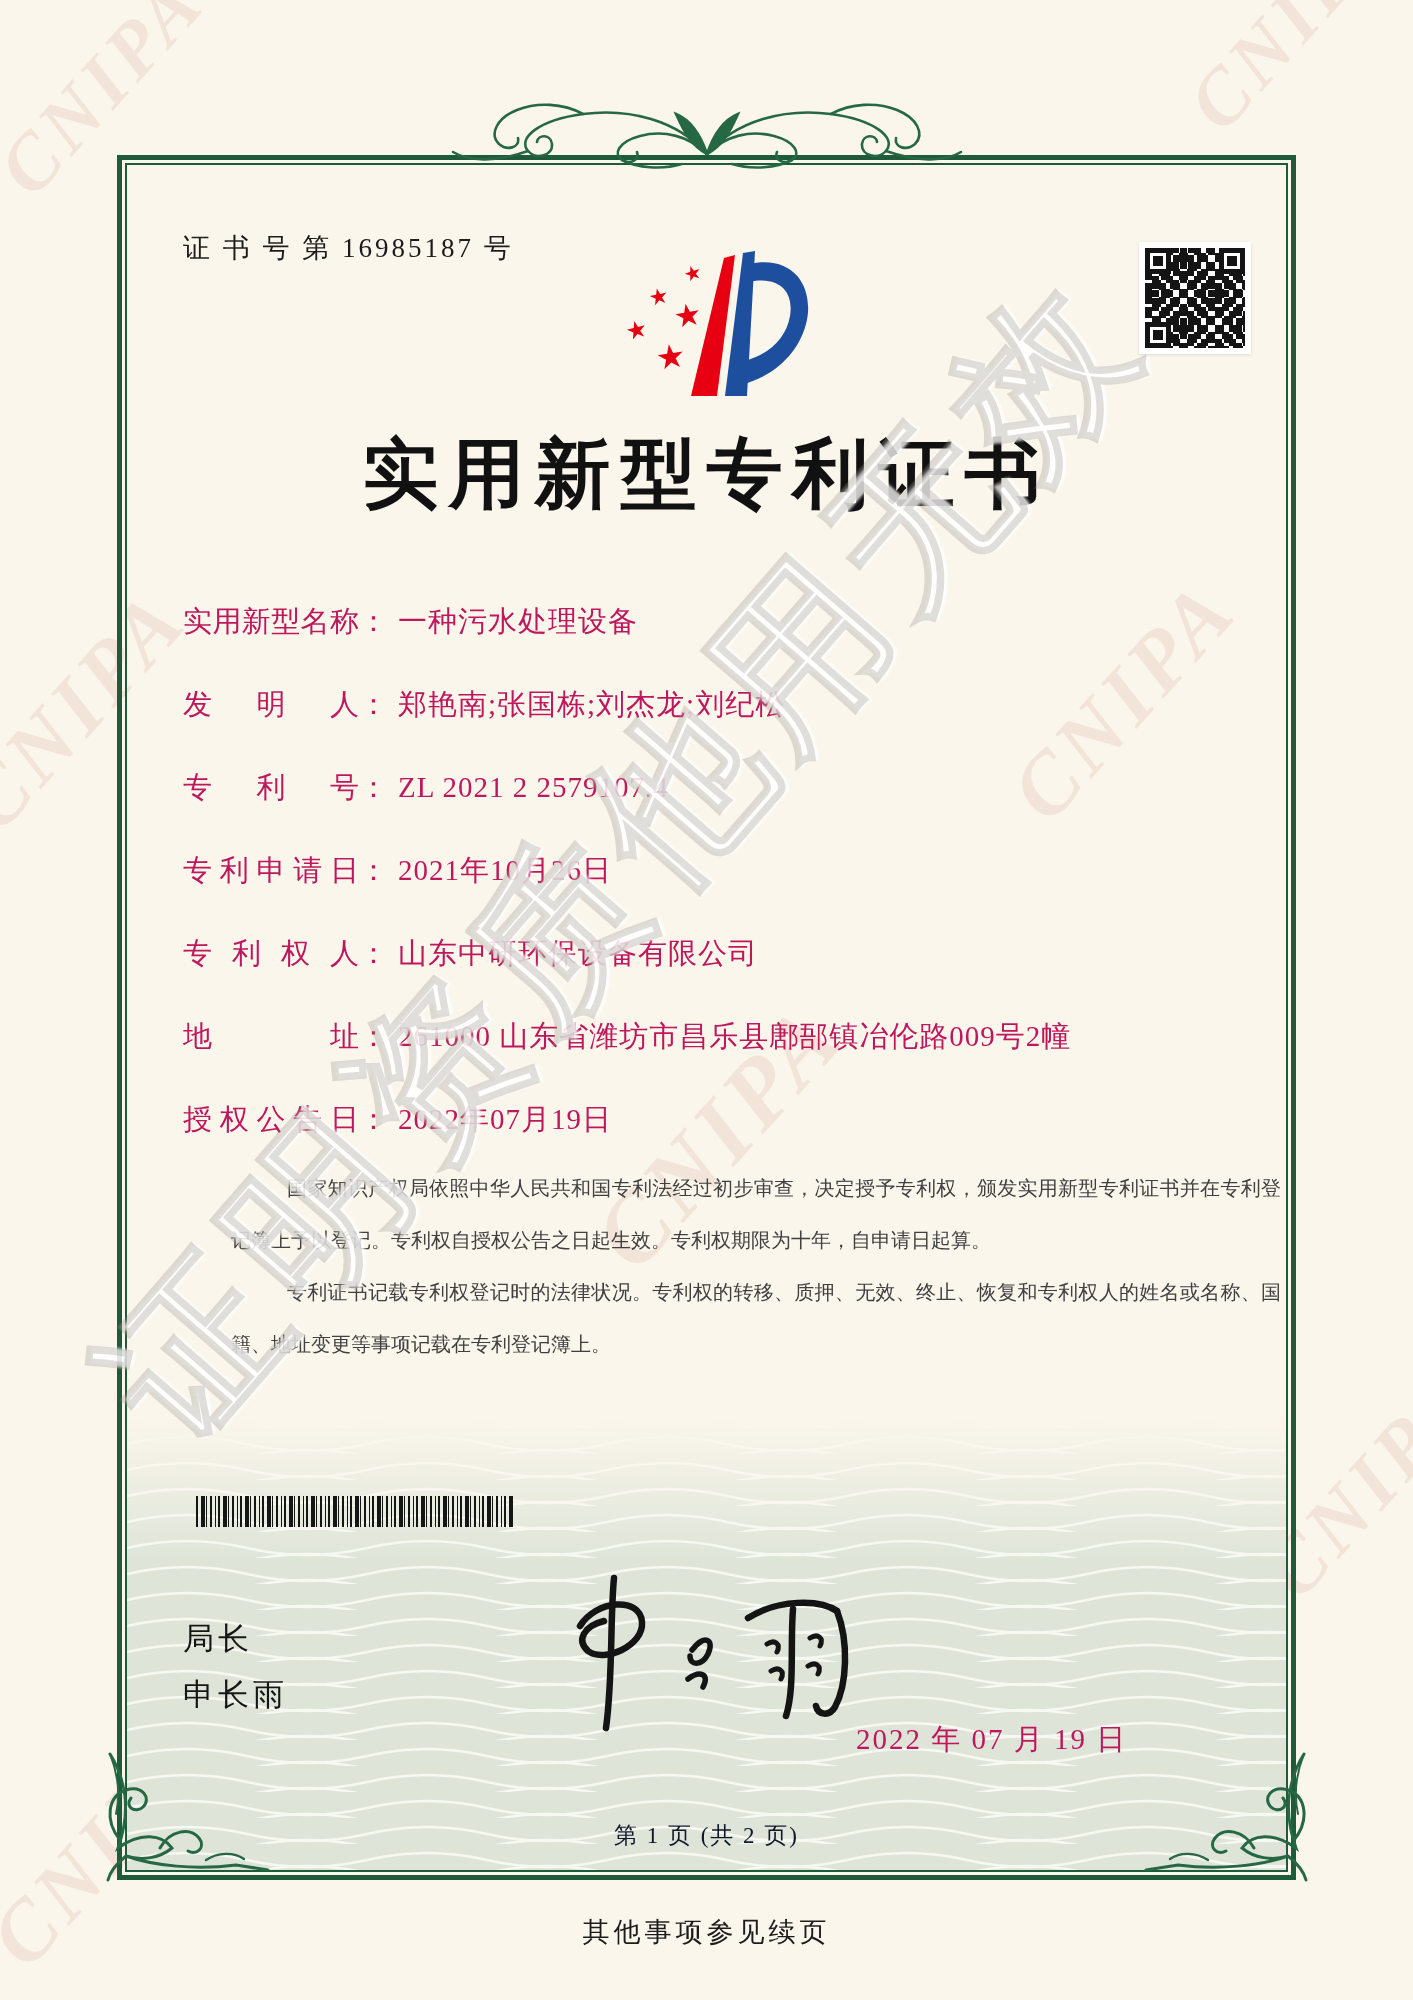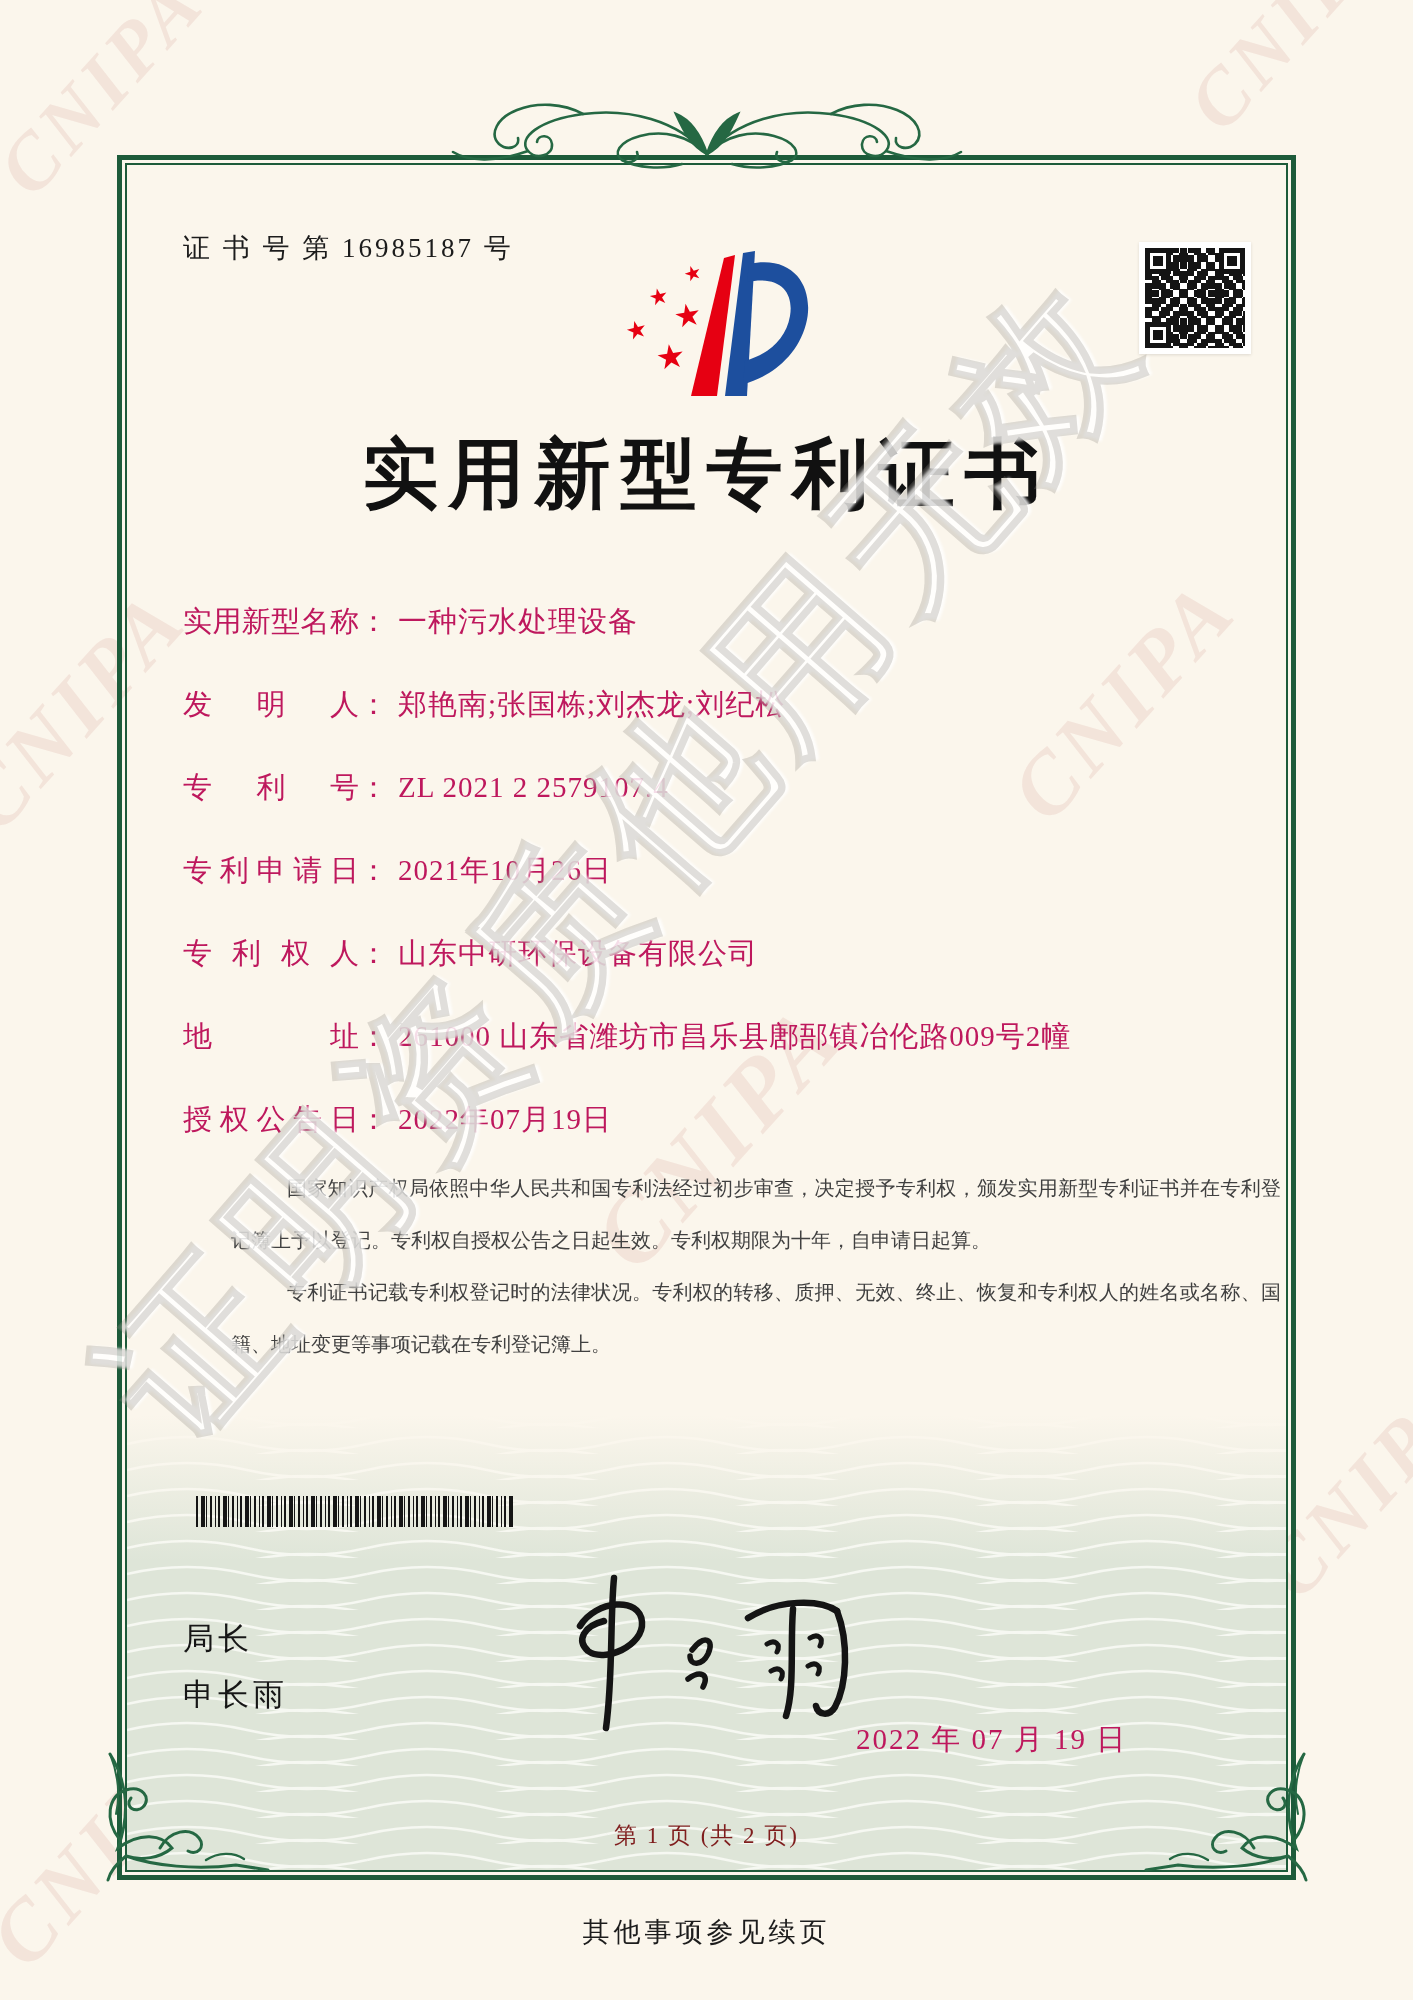--- a/index.html
+++ b/index.html
@@ -120,21 +120,21 @@
       #151515 10px 11px,transparent 11px 14px,
       #151515 14px 16px,transparent 16px 19px,
       #151515 19px 20px,transparent 20px 22px);
   }
   .signer-title{position:absolute;left:183px;top:1618px;font-size:31px;color:#161616;letter-spacing:4px;z-index:10;}
   .signer-name{position:absolute;left:183px;top:1674px;font-size:31px;color:#161616;letter-spacing:4px;z-index:10;}
   .signature{position:absolute;left:552px;top:1566px;z-index:10;}
   .issue-date{position:absolute;left:856px;top:1720px;font-size:29px;color:#be185d;letter-spacing:2px;z-index:10;}
   .page-num{
     position:absolute;left:0;right:0;top:1820px;text-align:center;
-    font-size:23px;color:#7f1d1d;letter-spacing:2px;z-index:10;
+    font-size:23px;color:#0f172a;letter-spacing:2px;z-index:10;
   }
   .footer-note{
     position:absolute;left:0;right:0;top:1914px;text-align:center;
     font-size:27px;color:#1c1c1c;letter-spacing:4px;z-index:10;
   }
 </style>
 </head>
 <body>
 
 <div class="page">

